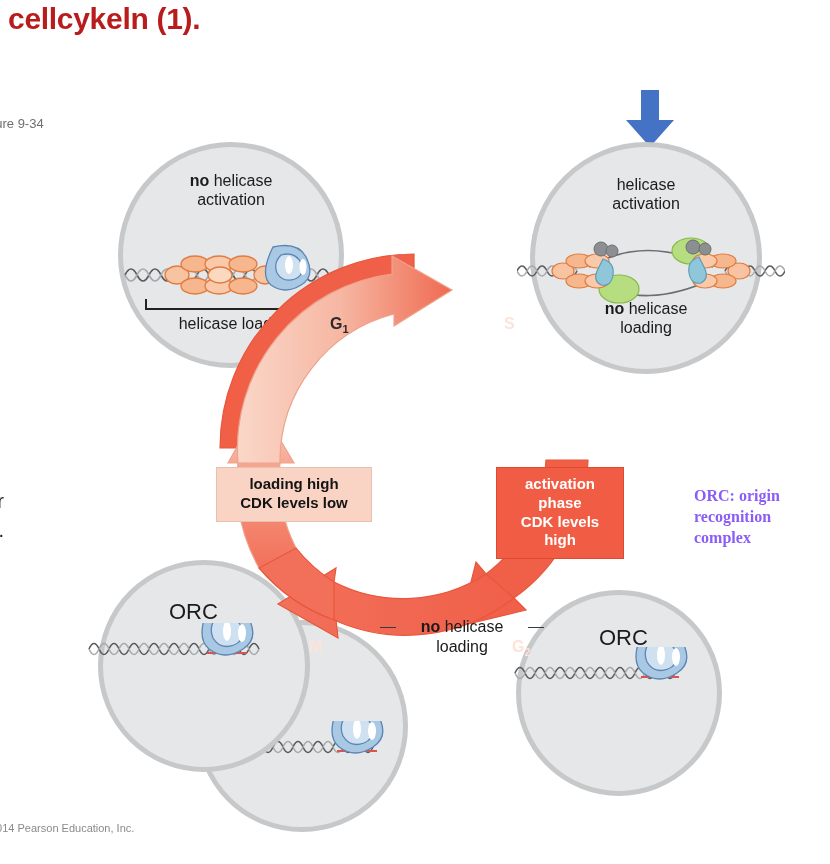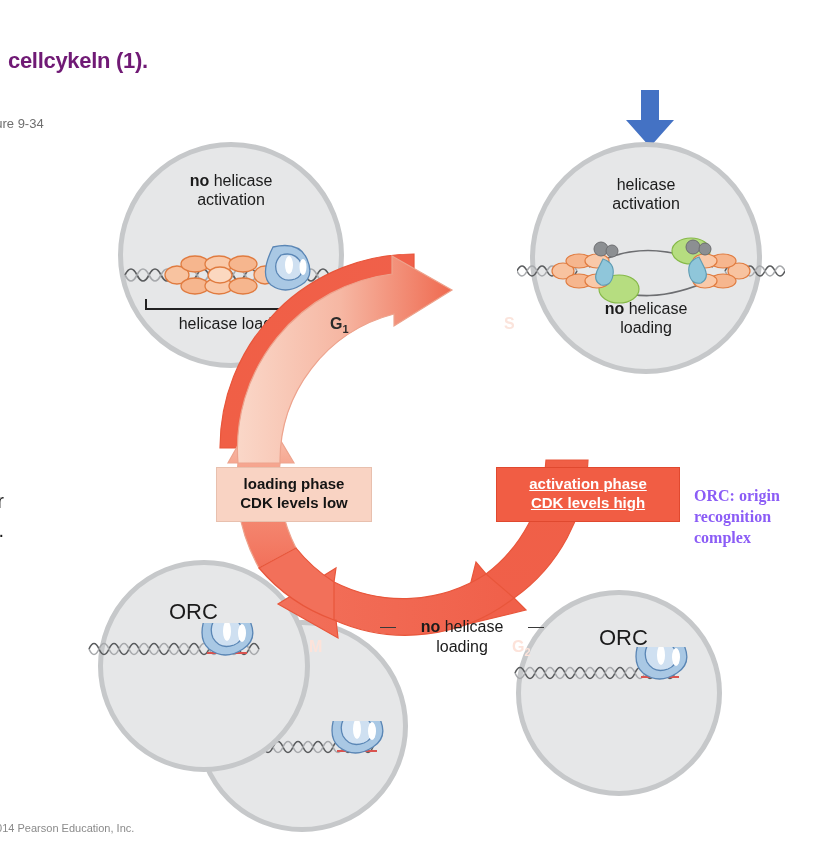--- a/index.html
+++ b/index.html
@@ -17,26 +17,25 @@
     height: 864px;
     background: #ffffff;
     overflow: hidden;
   }
 
   
   .slide-title {
     position: absolute;
     left: 8px;
     top: 2px;
-    font-size: 22px;
+    font-size: 30px;
     font-weight: bold;
-    color: #701a75;
+    color: #b91c1c;
     letter-spacing: -0.3px;
     white-space: nowrap;
-    margin-top: 46px;
   }
   .figure-ref {
     position: absolute;
     left: -12px;
     top: 116px;
     font-size: 13px;
     color: #6f6f6f;
     white-space: nowrap;
   }
   .annot-top {
@@ -212,25 +211,24 @@
     box-sizing: border-box;
     z-index: 7;
   }
   .box-loading {
     left: 216px; top: 347px; width: 156px;
     background: #f9d3c3;
     border: 1px solid #e8c0ae;
     color: #141414;
   }
   .box-activation {
-    left: 496px; top: 347px; width: 184px;
+    left: 496px; top: 347px; width: 128px;
     background: #f15d44;
     border: 1px solid #e0492f;
     color: #ffffff;
-    text-decoration: underline;
   }
 </style>
 </head>
 <body>
 
 <div id="slide">
 
   <div class="slide-title">cellcykeln (1).</div>
   <div class="figure-ref">gure 9-34</div>
 
@@ -439,21 +437,21 @@
       <span>S</span>
     </div>
     <div class="phase-letter ph-m">
       <span>M</span>
     </div>
     <div class="phase-letter ph-g2">
       <span>G</span><sub>2</sub>
     </div>
 
     <div class="phase-box box-loading">
-      <div>loading phase</div>
+      <div>loading high</div>
       <div>CDK levels low</div>
     </div>
     <div class="phase-box box-activation">
       <div>activation phase</div>
       <div>CDK levels high</div>
     </div>
 
   </div>
 
   <div class="copyright">2014 Pearson Education, Inc.</div>

